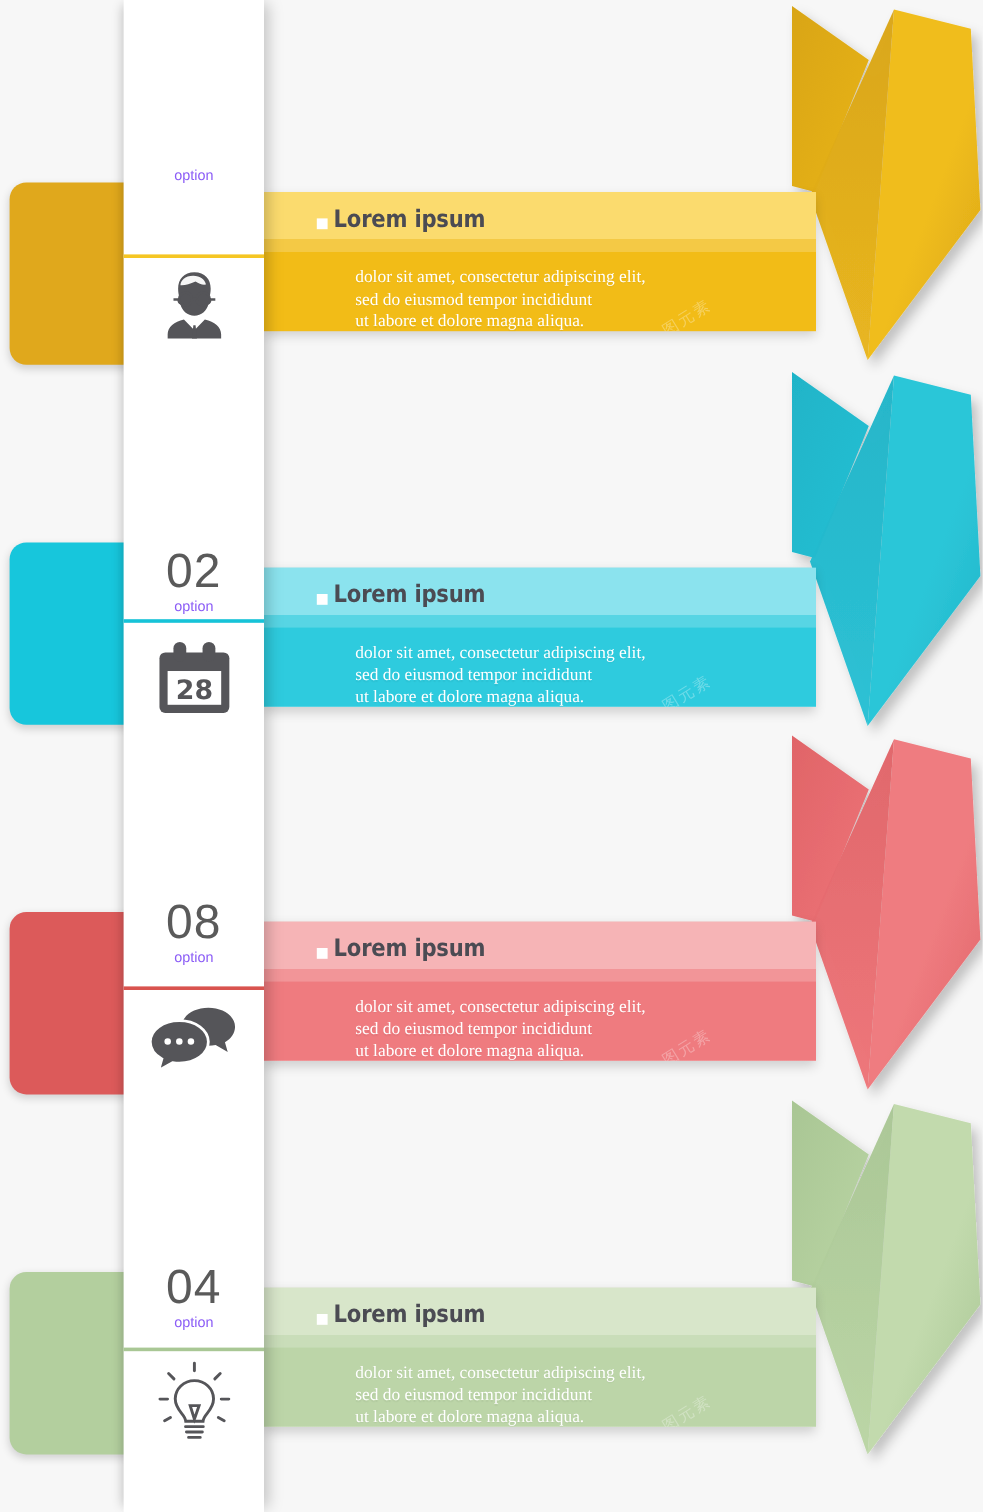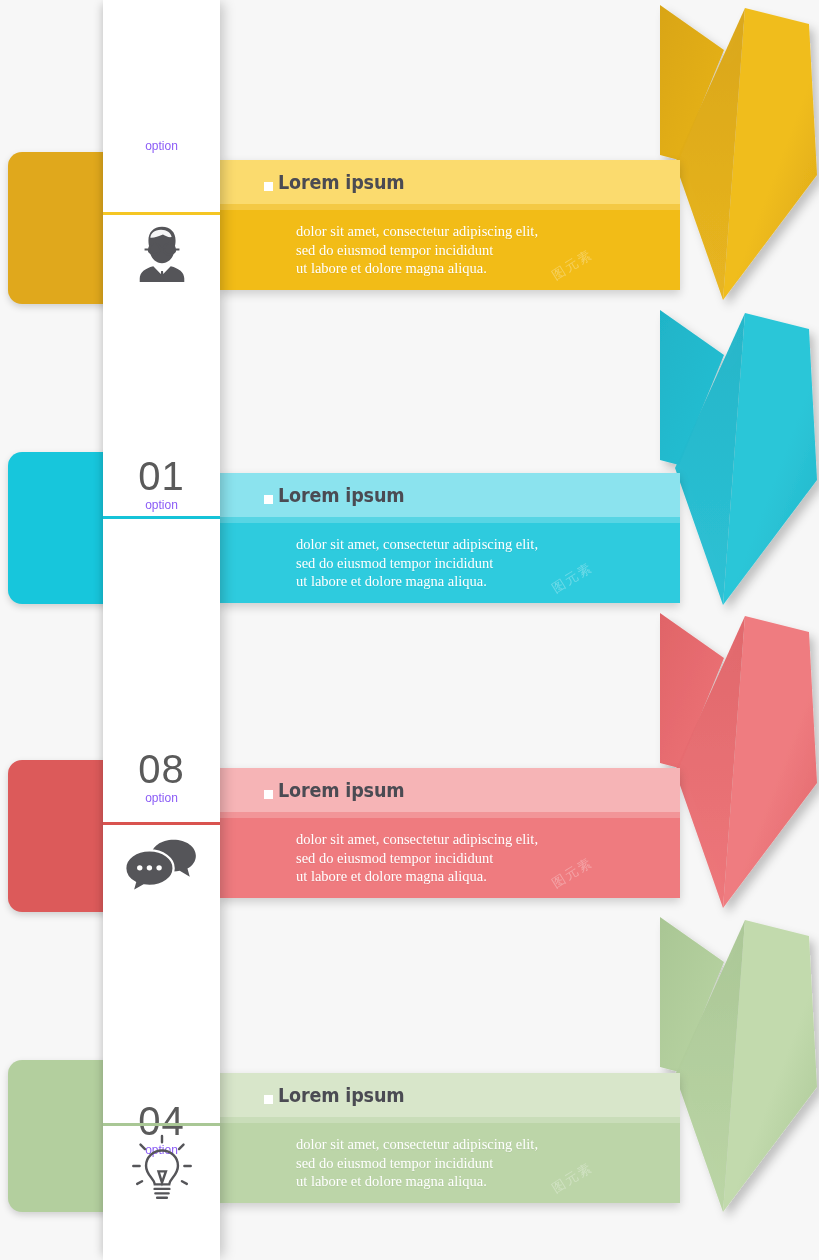--- a/index.html
+++ b/index.html
@@ -35,21 +35,21 @@
   .opt{font-size:12px;color:#8b5cf6;line-height:18px;margin-top:-1px;}
   .divider{position:absolute;left:103px;width:117px;height:3px;z-index:8;}
   .icon-block{position:absolute;left:103px;width:117px;text-align:center;z-index:7;}
   .icon-block svg{display:block;margin:0 auto;}
 
   
   .origami{position:absolute;z-index:3;}
 
   
   .ribbon{
-    position:absolute;left:220px;width:460px;height:130px;z-index:4;
+    position:absolute;left:220px;width:460px;height:116px;z-index:4;
     box-shadow:0 4px 9px rgba(0,0,0,.17);
     overflow:hidden;
   }
   .ribbon .head{
     position:absolute;left:0;top:0;width:100%;height:50px;
     background:rgba(255,255,255,.20);
   }
   .ribbon .headline{
     position:absolute;left:58px;top:10px;
     font-family:"DejaVu Sans", sans-serif;
@@ -160,24 +160,33 @@
     <div class="ribbon" style="top:473px;background:linear-gradient(to bottom, #6fdcea 0%, #6fdcea 34%, #2ecbde 34%, #2ecbde 100%);">
        <div class="head"></div>
        <div class="bullet"></div>
        <div class="headline">Lorem ipsum</div>
        <div class="body">dolor sit amet, consectetur adipiscing elit,
 sed do eiusmod tempor incididunt
 ut labore et dolore magna aliqua.</div>
        <div class="wm" style="left:330px;top:96px;">图元素</div>
      </div>
     <div class="num-block" style="top:455px;">
-       <div class="num">01</div>
+       <div class="num">02</div>
        <div class="opt">option</div>
      </div>
      <div class="divider" style="top:516px;background:#16c3d8;"></div>
+     <div class="icon-block" style="top:532px;">
+      <svg width="70" height="66" viewBox="0 0 72 68">
+      <rect x="6" y="12" width="60" height="52" rx="5" fill="#555559"></rect>
+      <rect x="13" y="28" width="46" height="29" fill="#fff"></rect>
+      <rect x="18" y="3" width="11" height="17" rx="5.5" fill="#555559"></rect>
+      <rect x="43" y="3" width="11" height="17" rx="5.5" fill="#555559"></rect>
+      <text x="36" y="52" text-anchor="middle" font-family="DejaVu Sans, sans-serif" font-size="23" font-weight="bold" fill="#555559">28</text>
+    </svg>
+    </div>
     <svg class="origami" style="left:627px;top:608px;" width="192" height="322" viewBox="0 0 192 322">
     <defs>
       <linearGradient id="gA608" x1="0" y1="0" x2="1" y2="1">
         <stop offset="0" stop-color="#e06468"></stop>
         <stop offset="1" stop-color="#ee7478"></stop>
       </linearGradient>
       <linearGradient id="gB608" x1="0.1" y1="0" x2="0.95" y2="1">
         <stop offset="0" stop-color="#ef7c80"></stop>
         <stop offset="0.55" stop-color="#ef7c80"></stop>
         <stop offset="1" stop-color="#e06468"></stop>
@@ -248,21 +257,21 @@
     <div class="left-tab" style="top:1060px;background:#b3cf9e;"></div>
     <div class="ribbon" style="top:1073px;background:linear-gradient(to bottom, #cfe0bd 0%, #cfe0bd 34%, #bcd5a8 34%, #bcd5a8 100%);">
        <div class="head"></div>
        <div class="bullet"></div>
        <div class="headline">Lorem ipsum</div>
        <div class="body">dolor sit amet, consectetur adipiscing elit,
 sed do eiusmod tempor incididunt
 ut labore et dolore magna aliqua.</div>
        <div class="wm" style="left:330px;top:96px;">图元素</div>
      </div>
-    <div class="num-block" style="top:1100px;">
+    <div class="num-block" style="top:1052px;">
        <div class="num">04</div>
        <div class="opt">option</div>
      </div>
      <div class="divider" style="top:1123px;background:#a9c795;"></div>
      <div class="icon-block" style="top:1134px;">
       <svg width="72" height="72" viewBox="0 0 74 74">
     <g stroke="#555559" stroke-width="2.5" fill="none" stroke-linecap="round">
       <path d="M37 17c-9.1 0-16.4 7-16.4 15.6 0 5.6 2.9 9.4 5.6 12.6 2 2.4 3.2 4 3.4 6.6h14.8c.2-2.6 1.4-4.2 3.4-6.6 2.7-3.2 5.6-7 5.6-12.6C53.4 24 46.1 17 37 17z"></path>
       <path d="M37 8.5V2M54.5 15.5l4.6-4.6M19.5 15.5l-4.6-4.6M60 32.8h6.5M14 32.8H7.5M57.5 48.5l5 2.8M16.5 48.5l-5 2.8"></path>
       <path d="M29.4 56.4h15.2M30.2 61h13.6M32 65.6h10"></path>

